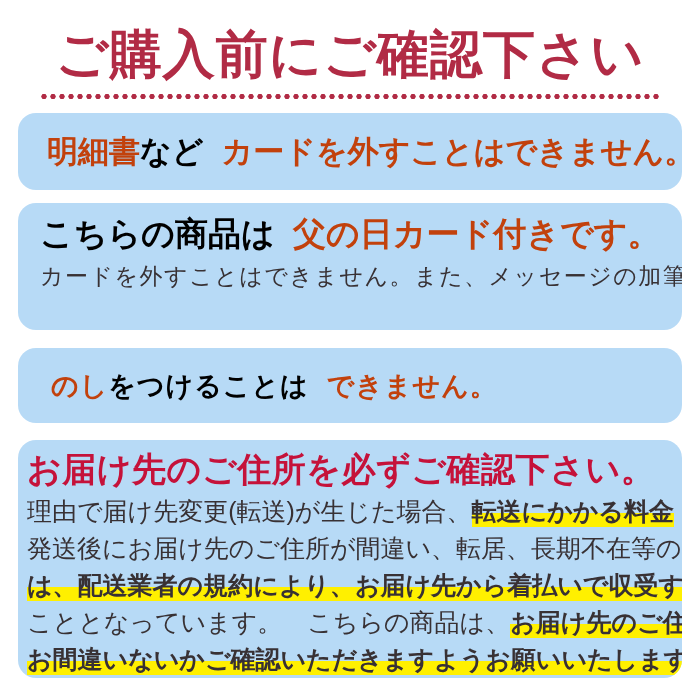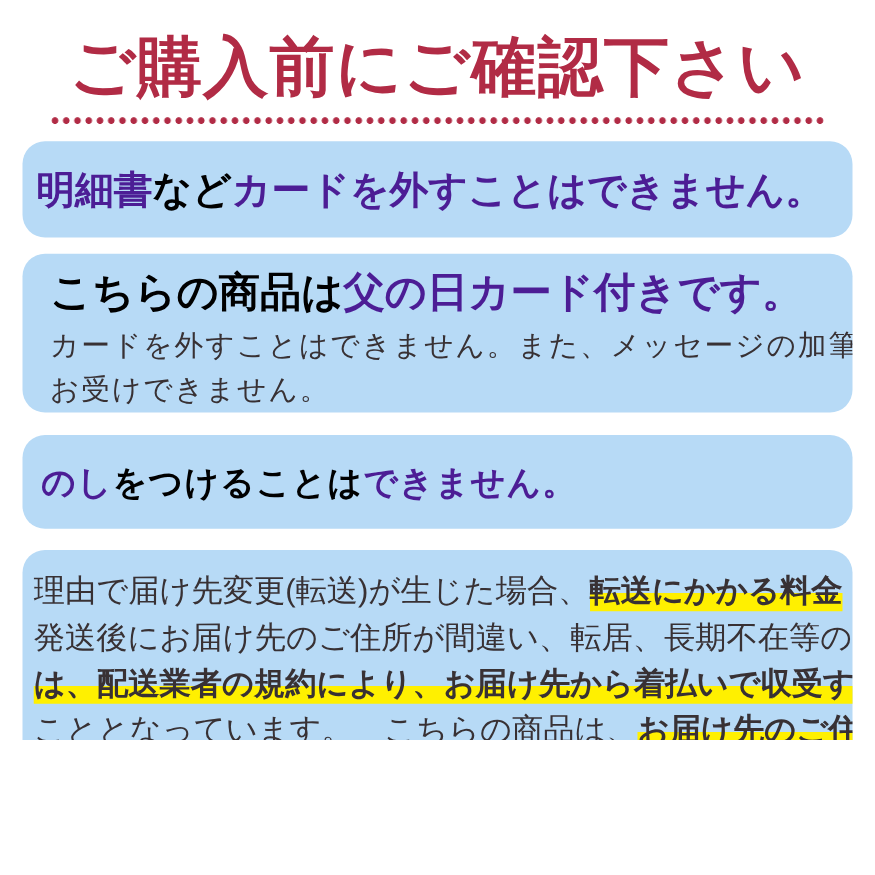--- a/index.html
+++ b/index.html
@@ -1,21 +1,21 @@
 <!DOCTYPE html>
 <html><head>
 <meta charset="utf-8">
 <style>
   * { margin: 0; padding: 0; box-sizing: border-box; }
   html, body {
     width: 700px; height: 700px;
     background: #ffffff;
     font-family: "Liberation Sans", "DejaVu Sans", sans-serif;
   }
-  .banner { position: relative; width: 700px; height: 592px; background: #ffffff; overflow: hidden; }
+  .banner { position: relative; width: 700px; height: 700px; background: #ffffff; overflow: hidden; }
 
   .title {
     padding-top: 23px;
     text-align: center;
     font-size: 52px;
     line-height: 62px;
     font-weight: 800;
     color: #b12b45;
     letter-spacing: 1px;
     white-space: nowrap;
@@ -27,21 +27,21 @@
     background-size: 9px 7px;
     background-repeat: repeat-x;
   }
 
   .box {
     background: #b7daf6;
     border-radius: 18px;
     margin-left: 18px; margin-right: 18px;
     overflow: hidden;
   }
-  .red  { color: #4c1d95; }
+  .red  { color: #c2410c; margin-left: 18px; }
   .dark { color: #000000; }
 
   .box1 { margin-top: 13px; height: 77px; display: flex; align-items: center; padding: 0 8px 0 11px; }
   .box1 .txt { font-size: 31px; font-weight: 800; white-space: nowrap; }
 
   .box2 { margin-top: 13px; height: 127px; padding: 12px 20px 0 22px; }
   .box2 .head { font-size: 33px; line-height: 38px; font-weight: 800; white-space: nowrap; }
   .box2 .body { margin-top: 6px; font-size: 23px; line-height: 35px; font-weight: 500; color: #383134; letter-spacing: 1.5px; }
   .box2 .body div { white-space: nowrap; }
 
@@ -69,29 +69,29 @@
   <div class="dots"></div>
 
   <section class="box box1">
     <p class="txt"><span class="red">明細書</span><span class="dark">など</span><span class="red">カードを外すことはできません。</span></p>
   </section>
 
   <section class="box box2">
     <p class="head"><span class="dark">こちらの商品は</span><span class="red">父の日カード付きです。</span></p>
     <div class="body">
       <div>カードを外すことはできません。また、メッセージの加筆も</div>
-      <div>お受けできません。</div>
     </div>
   </section>
 
   <section class="box box3">
     <p class="txt"><span class="red">のし</span><span class="dark">をつけることは</span><span class="red">できません。</span></p>
   </section>
 
   <section class="box box4">
+    <p class="head">お届け先のご住所を必ずご確認下さい。</p>
     <div class="body">
       <div class="bl"><span>理由で届け先変更(転送)が生じた場合、</span><span class="hl">転送にかかる料金</span></div>
       <div class="bl">発送後にお届け先のご住所が間違い、転居、長期不在等の</div>
       <div class="bl"><span class="hl">は、配送業者の規約により、お届け先から着払いで収受する</span></div>
       <div class="bl"><span>こととなっています。　こちらの商品は、</span><span class="hl">お届け先のご住所に</span></div>
       <div class="bl"><span class="hl">お間違いないかご確認いただきますようお願いいたします。</span></div>
     </div>
   </section>
 
 </div>

